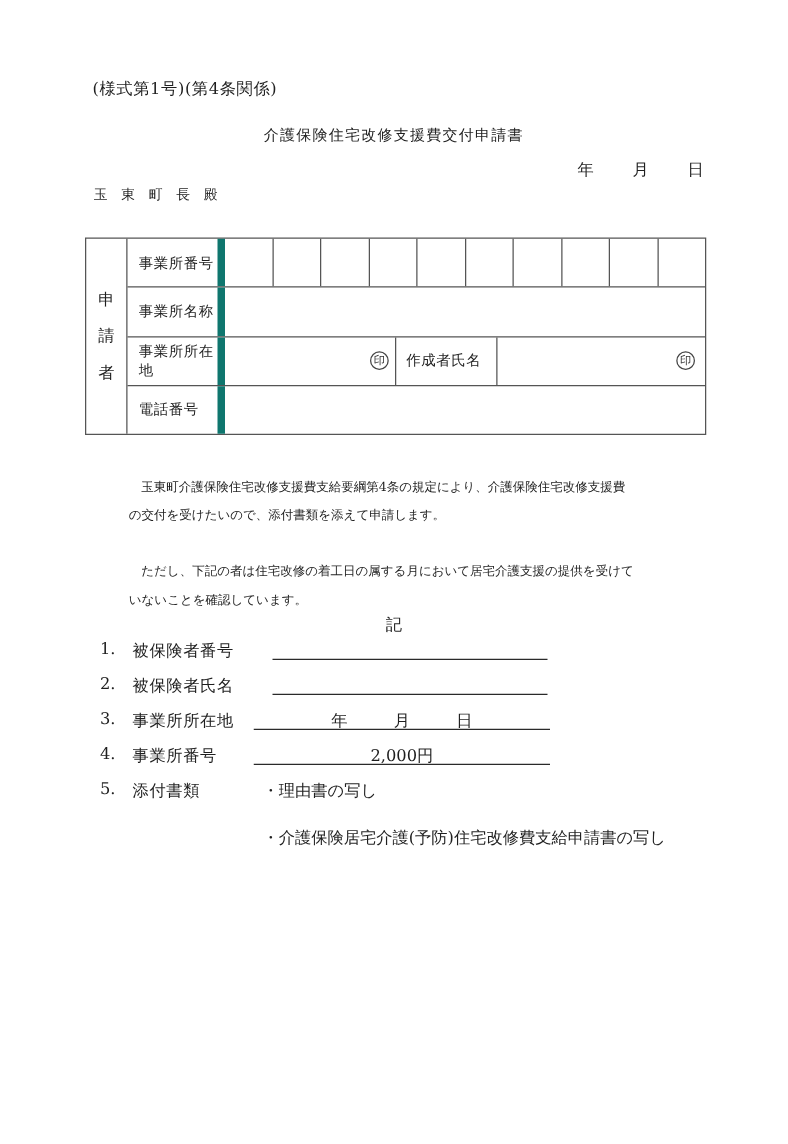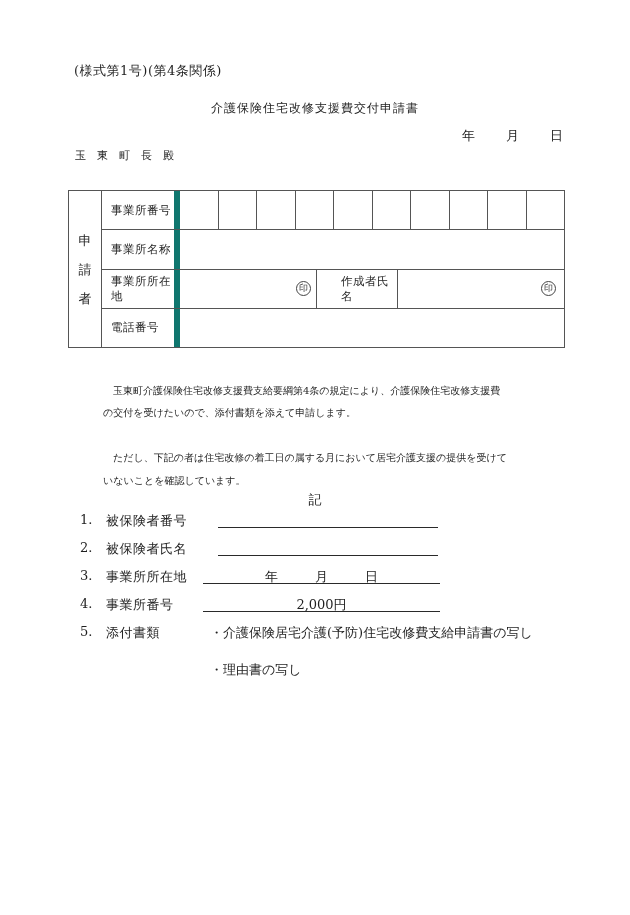--- a/index.html
+++ b/index.html
@@ -37,21 +37,21 @@
     width:78px; border-right:6px solid #0f766e; box-sizing:border-box;
     display:flex; align-items:center; padding-left:9px; letter-spacing:0.5px;
   }
   .t-content { flex:1; display:flex; }
   .num-cell { flex:1; }
   .num-cell + .num-cell { border-left:1px solid #555; }
   .name-cell { display:flex; align-items:center; justify-content:flex-end; box-sizing:border-box; }
   .mgr-cell { width:136px; padding-right:5px; }
   .sub-label {
     width:82px; border-left:1px solid #555; border-right:1px solid #555; box-sizing:border-box;
-    display:flex; align-items:center; padding-left:24px; letter-spacing:0.5px;
+    display:flex; align-items:center; padding-left:8px; letter-spacing:0.5px;
   }
   .creator-cell { flex:1; padding-right:8px; }
   .seal {
     width:15px; height:15px; border:1px solid #444; border-radius:50%;
     display:flex; align-items:center; justify-content:center;
     font-size:9px; color:#333; box-sizing:border-box;
   }
 
   
   .body-text {
@@ -170,16 +170,16 @@
 <div class="list-row" style="top:596px;">
   <span class="item-no">4.</span>
   <span class="item-label">事業所番号</span>
   <span class="blank wide">2,000円</span>
 </div>
 
 <div class="list-row" style="top:624px;">
   <span class="item-no">5.</span>
   <span class="item-label">添付書類</span>
   <span class="bullets">
+    <span class="bullet">・理由書の写し</span>
     <span class="bullet">・介護保険居宅介護(予防)住宅改修費支給申請書の写し</span>
-    <span class="bullet">・理由書の写し</span>
   </span>
 </div>
 
 </body></html>

